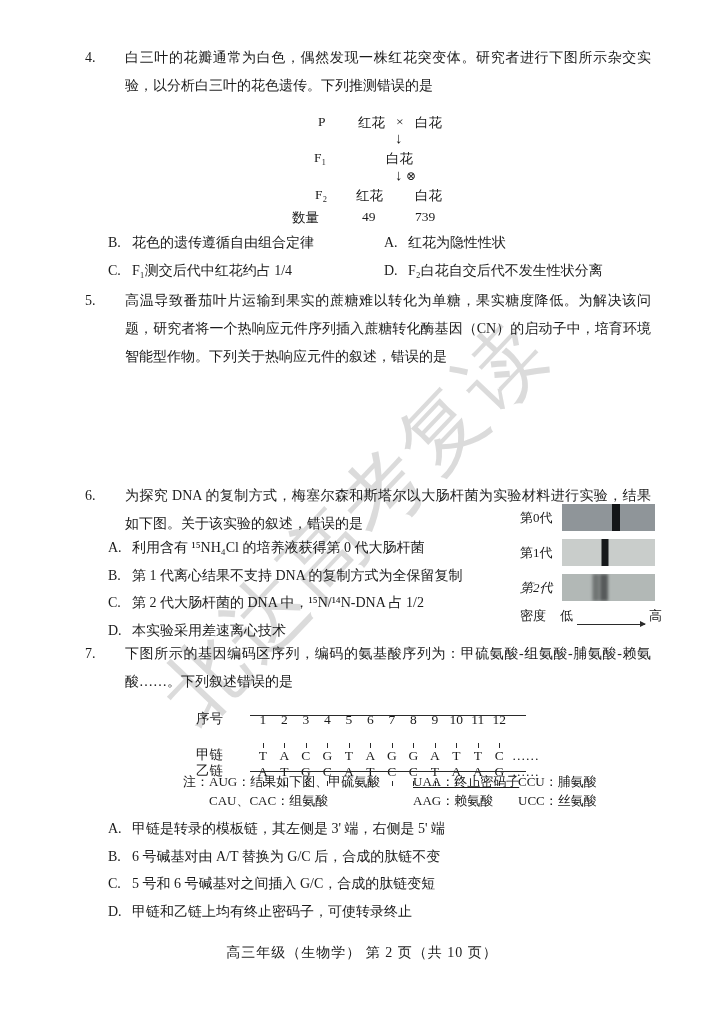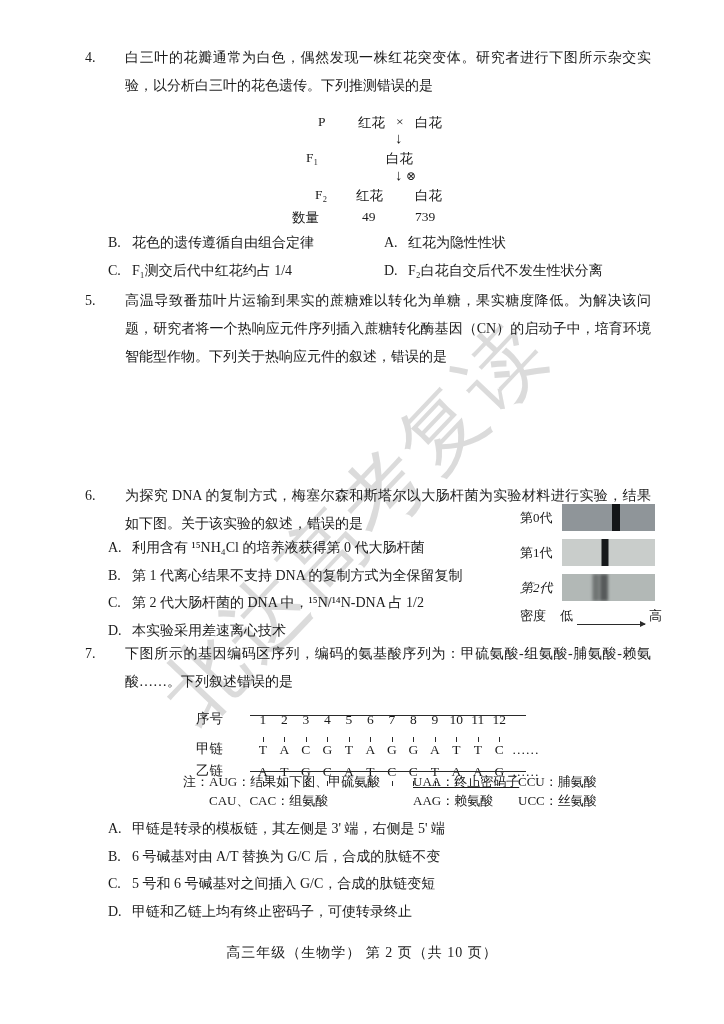--- a/index.html
+++ b/index.html
@@ -68,21 +68,21 @@
     <span class="qnum">4.</span>
     <div class="stem">白三叶的花瓣通常为白色，偶然发现一株红花突变体。研究者进行下图所示杂交实验，以分析白三叶的花色遗传。下列推测错误的是</div>
   </div>
 
   <div class="cross">
     <span style="left:18px;top:2px;">P</span>
     <span style="left:58px;top:2px;">红花</span>
     <span style="left:96px;top:2px;">×</span>
     <span style="left:115px;top:2px;">白花</span>
     <span class="cr-arrow" style="left:95px;top:18px;">↓</span>
-    <span style="left:6px;top:38px;font-family:Liberation Serif, serif;">F₁</span>
+    <span style="left:14px;top:38px;font-family:Liberation Serif, serif;">F₁</span>
     <span style="left:86px;top:38px;">白花</span>
     <span class="cr-arrow" style="left:95px;top:55px;">↓</span>
     <span style="left:106px;top:57px;font-size:12px;">⊗</span>
     <span style="left:15px;top:75px;">F₂</span>
     <span style="left:56px;top:75px;">红花</span>
     <span style="left:115px;top:75px;">白花</span>
     <span style="left:-8px;top:97px;">数量</span>
     <span style="left:62px;top:97px;">49</span>
     <span style="left:115px;top:97px;">739</span>
   </div>
@@ -142,21 +142,21 @@
     <span class="qnum">7.</span>
     <div class="stem">下图所示的基因编码区序列，编码的氨基酸序列为：甲硫氨酸-组氨酸-脯氨酸-赖氨酸……。下列叙述错误的是</div>
   </div>
 
   <div class="seqtbl">
     <div class="seq-row" style="top:0;">
       <span class="seq-label">序号</span>
       <span id="seq-idx"><span class="seq-cell">1</span><span class="seq-cell">2</span><span class="seq-cell">3</span><span class="seq-cell">4</span><span class="seq-cell">5</span><span class="seq-cell">6</span><span class="seq-cell">7</span><span class="seq-cell">8</span><span class="seq-cell">9</span><span class="seq-cell">10</span><span class="seq-cell">11</span><span class="seq-cell">12</span></span>
     </div>
     <div class="seq-line" style="top:21px;"></div>
-    <div class="seq-row" style="top:30px;justify-content:space-between;">
+    <div class="seq-row" style="top:36px;justify-content:space-between;">
       <span class="seq-label">甲链</span>
       <span id="seq-a"><span class="seq-cell tick-top">T</span><span class="seq-cell tick-top">A</span><span class="seq-cell tick-top">C</span><span class="seq-cell tick-top">G</span><span class="seq-cell tick-top">T</span><span class="seq-cell tick-top">A</span><span class="seq-cell tick-top">G</span><span class="seq-cell tick-top">G</span><span class="seq-cell tick-top">A</span><span class="seq-cell tick-top">T</span><span class="seq-cell tick-top">T</span><span class="seq-cell tick-top">C</span></span>
       <span class="seq-ellipsis">……</span>
     </div>
     <div class="seq-row" style="top:52px;">
       <span class="seq-label">乙链</span>
       <span id="seq-b"><span class="seq-cell tick-bottom">A</span><span class="seq-cell tick-bottom">T</span><span class="seq-cell tick-bottom">G</span><span class="seq-cell tick-bottom">C</span><span class="seq-cell tick-bottom">A</span><span class="seq-cell tick-bottom">T</span><span class="seq-cell tick-bottom">C</span><span class="seq-cell tick-bottom">C</span><span class="seq-cell tick-bottom">T</span><span class="seq-cell tick-bottom">A</span><span class="seq-cell tick-bottom">A</span><span class="seq-cell tick-bottom">G</span></span>
       <span class="seq-ellipsis">……</span>
     </div>
     <div class="seq-line" style="top:77px;"></div>

